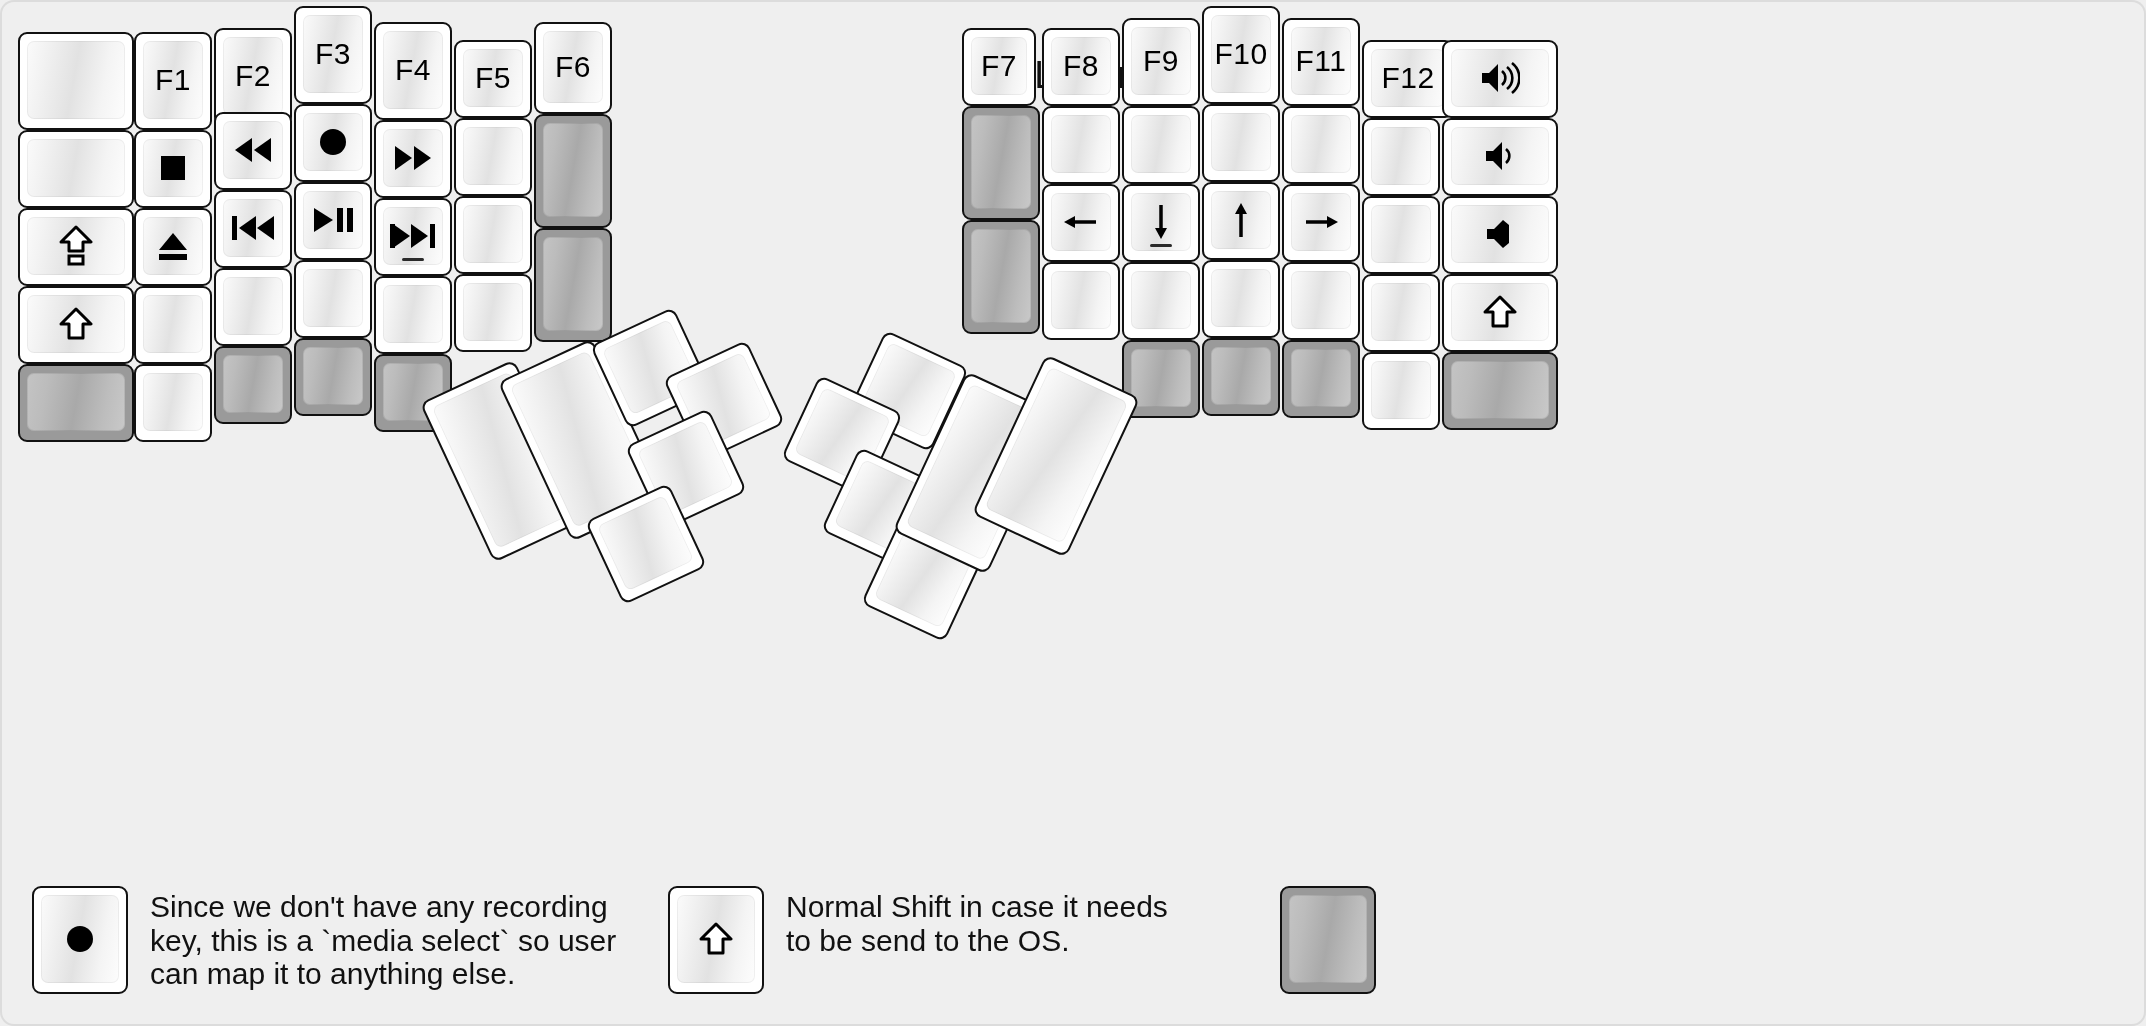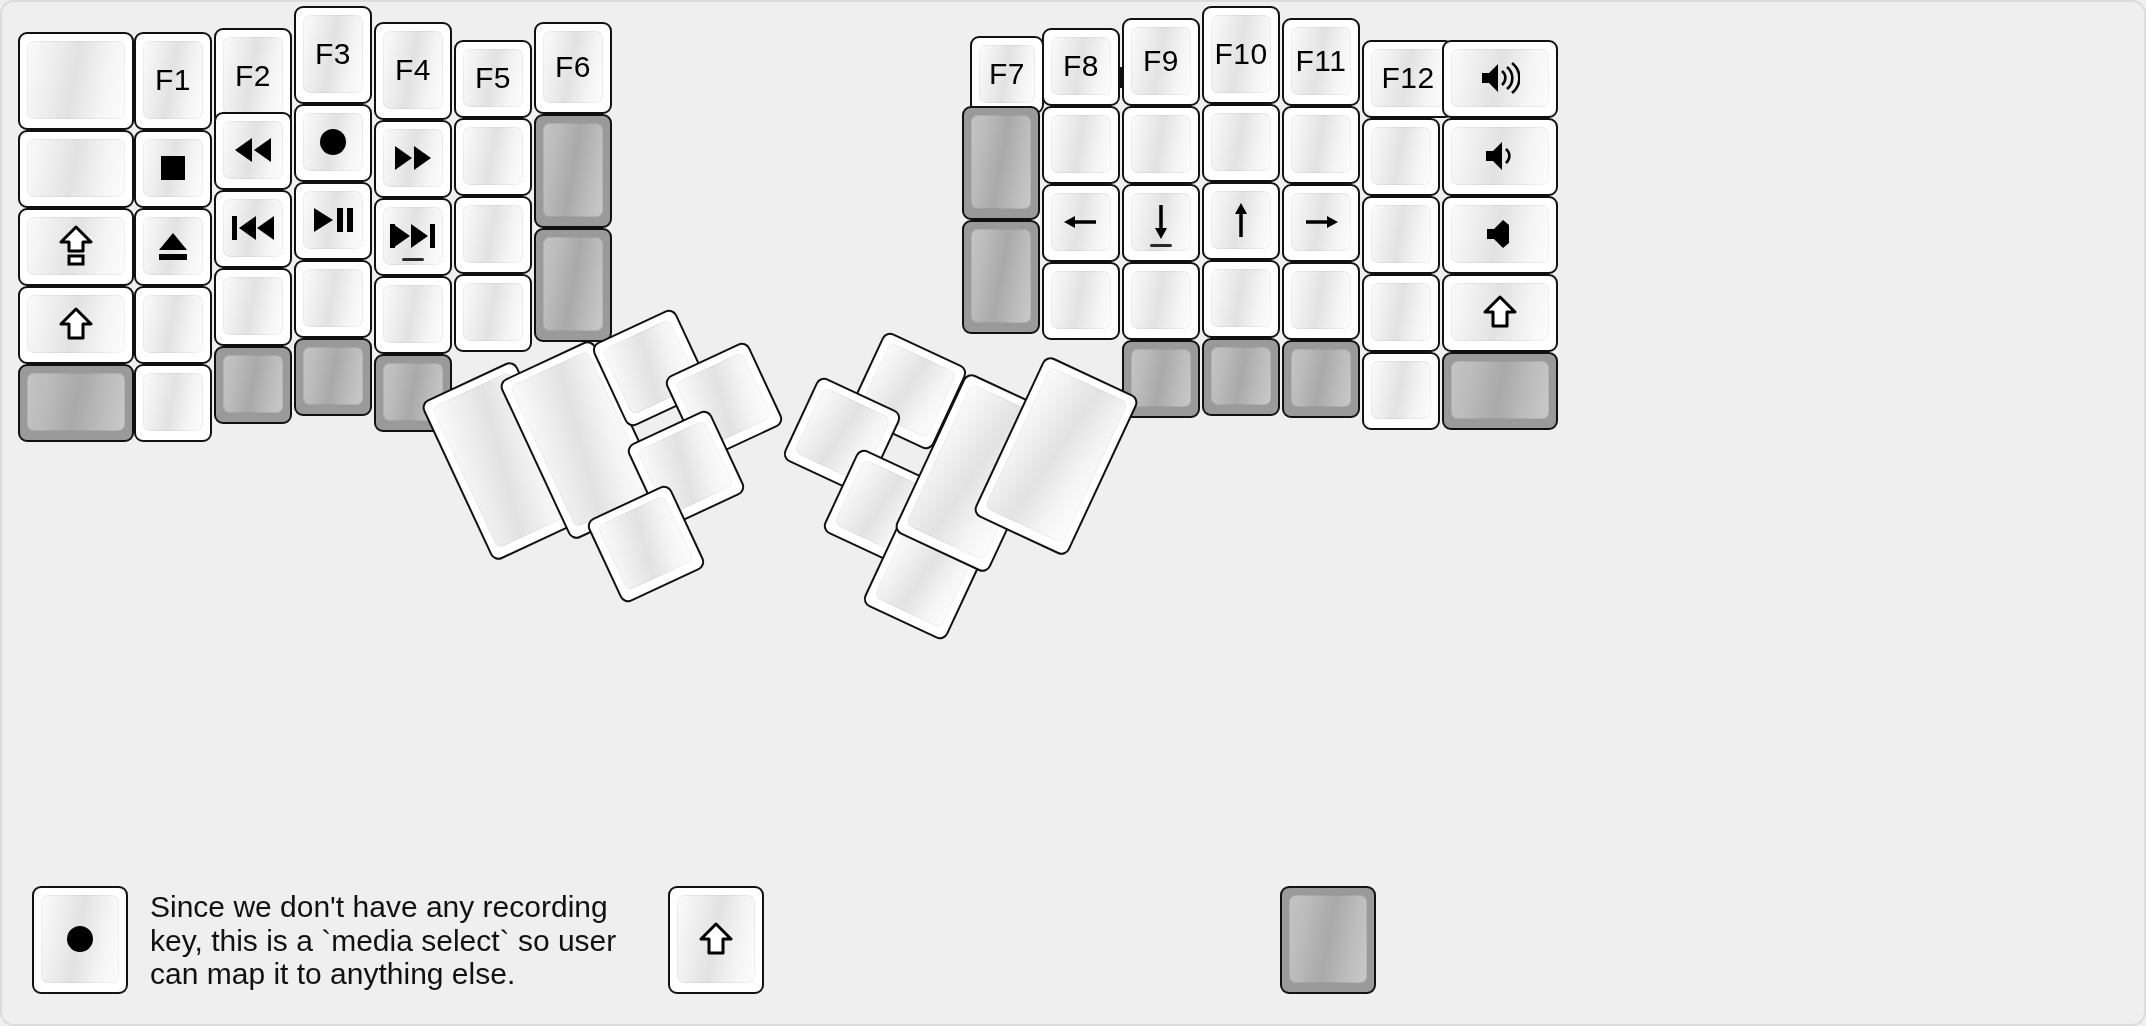--- a/index.html
+++ b/index.html
@@ -284,21 +284,21 @@
         <div class="cap"></div>
       </div>
       <div class="key" style="left: 640px; top: 423px; width: 92px; height: 92px; transform: rotate(-25deg);">
         <div class="cap"></div>
       </div>
       <div class="key" style="left: 600px; top: 498px; width: 92px; height: 92px; transform: rotate(-25deg);">
         <div class="cap"></div>
       </div>
     </div>
   <div id="right-half">
-      <div class="key" style="left: 962px; top: 36px; width: 74px; height: 78px; margin-left: 8px;">
+      <div class="key" style="left: 962px; top: 28px; width: 74px; height: 78px;">
         <div class="cap">
           <span class="lbl">F7</span>
         </div>
       </div>
       <div class="key trns" style="left: 962px; top: 106px; width: 78px; height: 114px;">
         <div class="cap"></div>
       </div>
       <div class="key trns" style="left: 962px; top: 220px; width: 78px; height: 114px;">
         <div class="cap"></div>
       </div>
@@ -499,20 +499,22 @@
           <div class="key" style="left: 0px; top: 0px; width: 96px; height: 108px;">
             <div class="cap">
               <span class="lbl glyph">
                 <svg class="ico" width="36" height="34" viewBox="0 0 36 34" xmlns="http://www.w3.org/2000/svg">
                   <path d="M18 2 L33 17 L25 17 L25 31 L11 31 L11 17 L3 17 Z" fill="#fff" stroke="#000" stroke-width="3" stroke-linejoin="round"></path>
                 </svg>
               </span>
             </div>
           </div>
         </div>
+        <div class="legend-text">Normal Shift in case it needs
+to be send to the OS.</div>
       </div>
       <div class="legend-item" style="left: 1280px; top: 886px;">
         <div class="legend-key">
           <div class="key trns" style="left: 0px; top: 0px; width: 96px; height: 108px;">
             <div class="cap"></div>
           </div>
         </div>
       </div>
     </div>
 </div>

